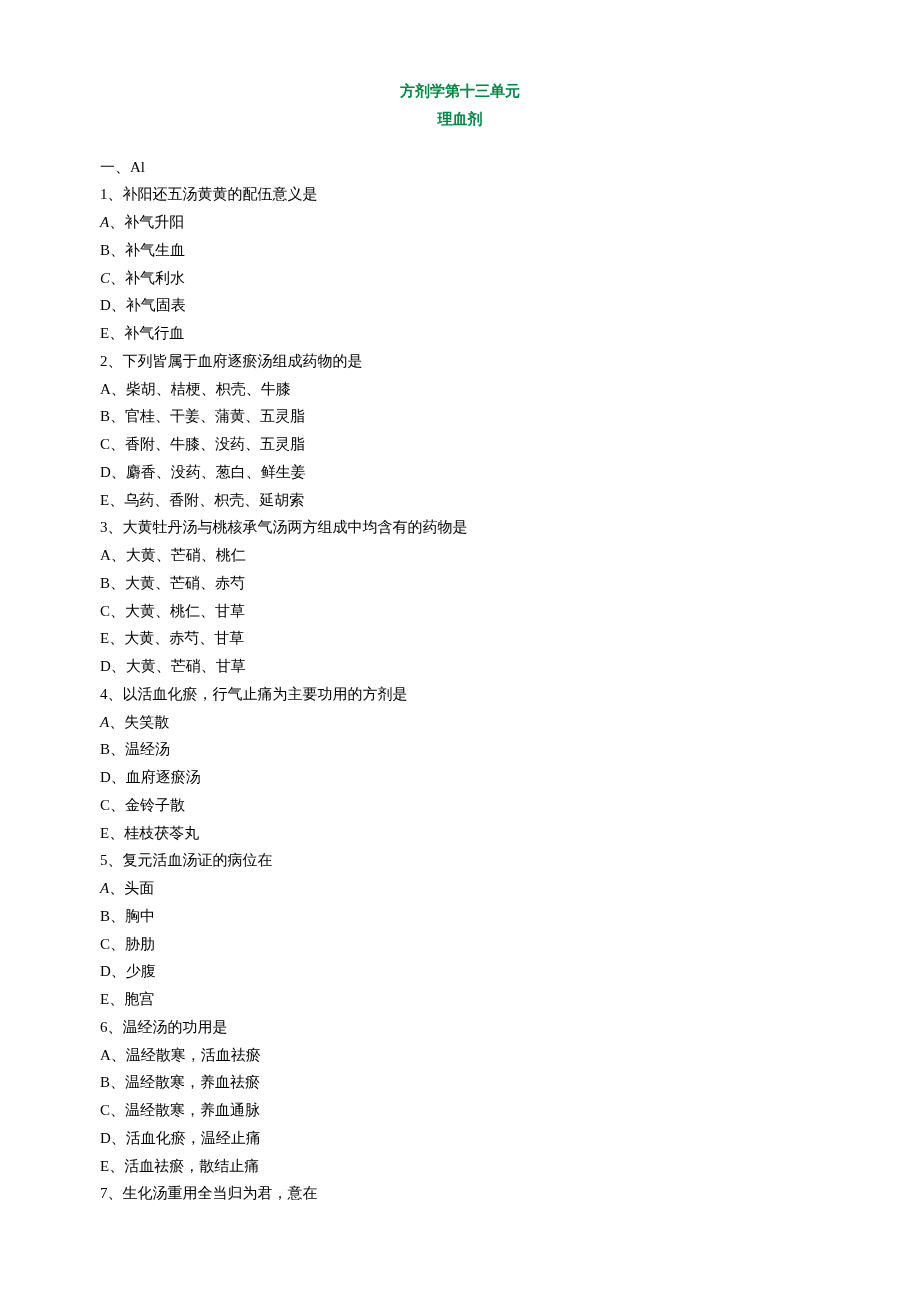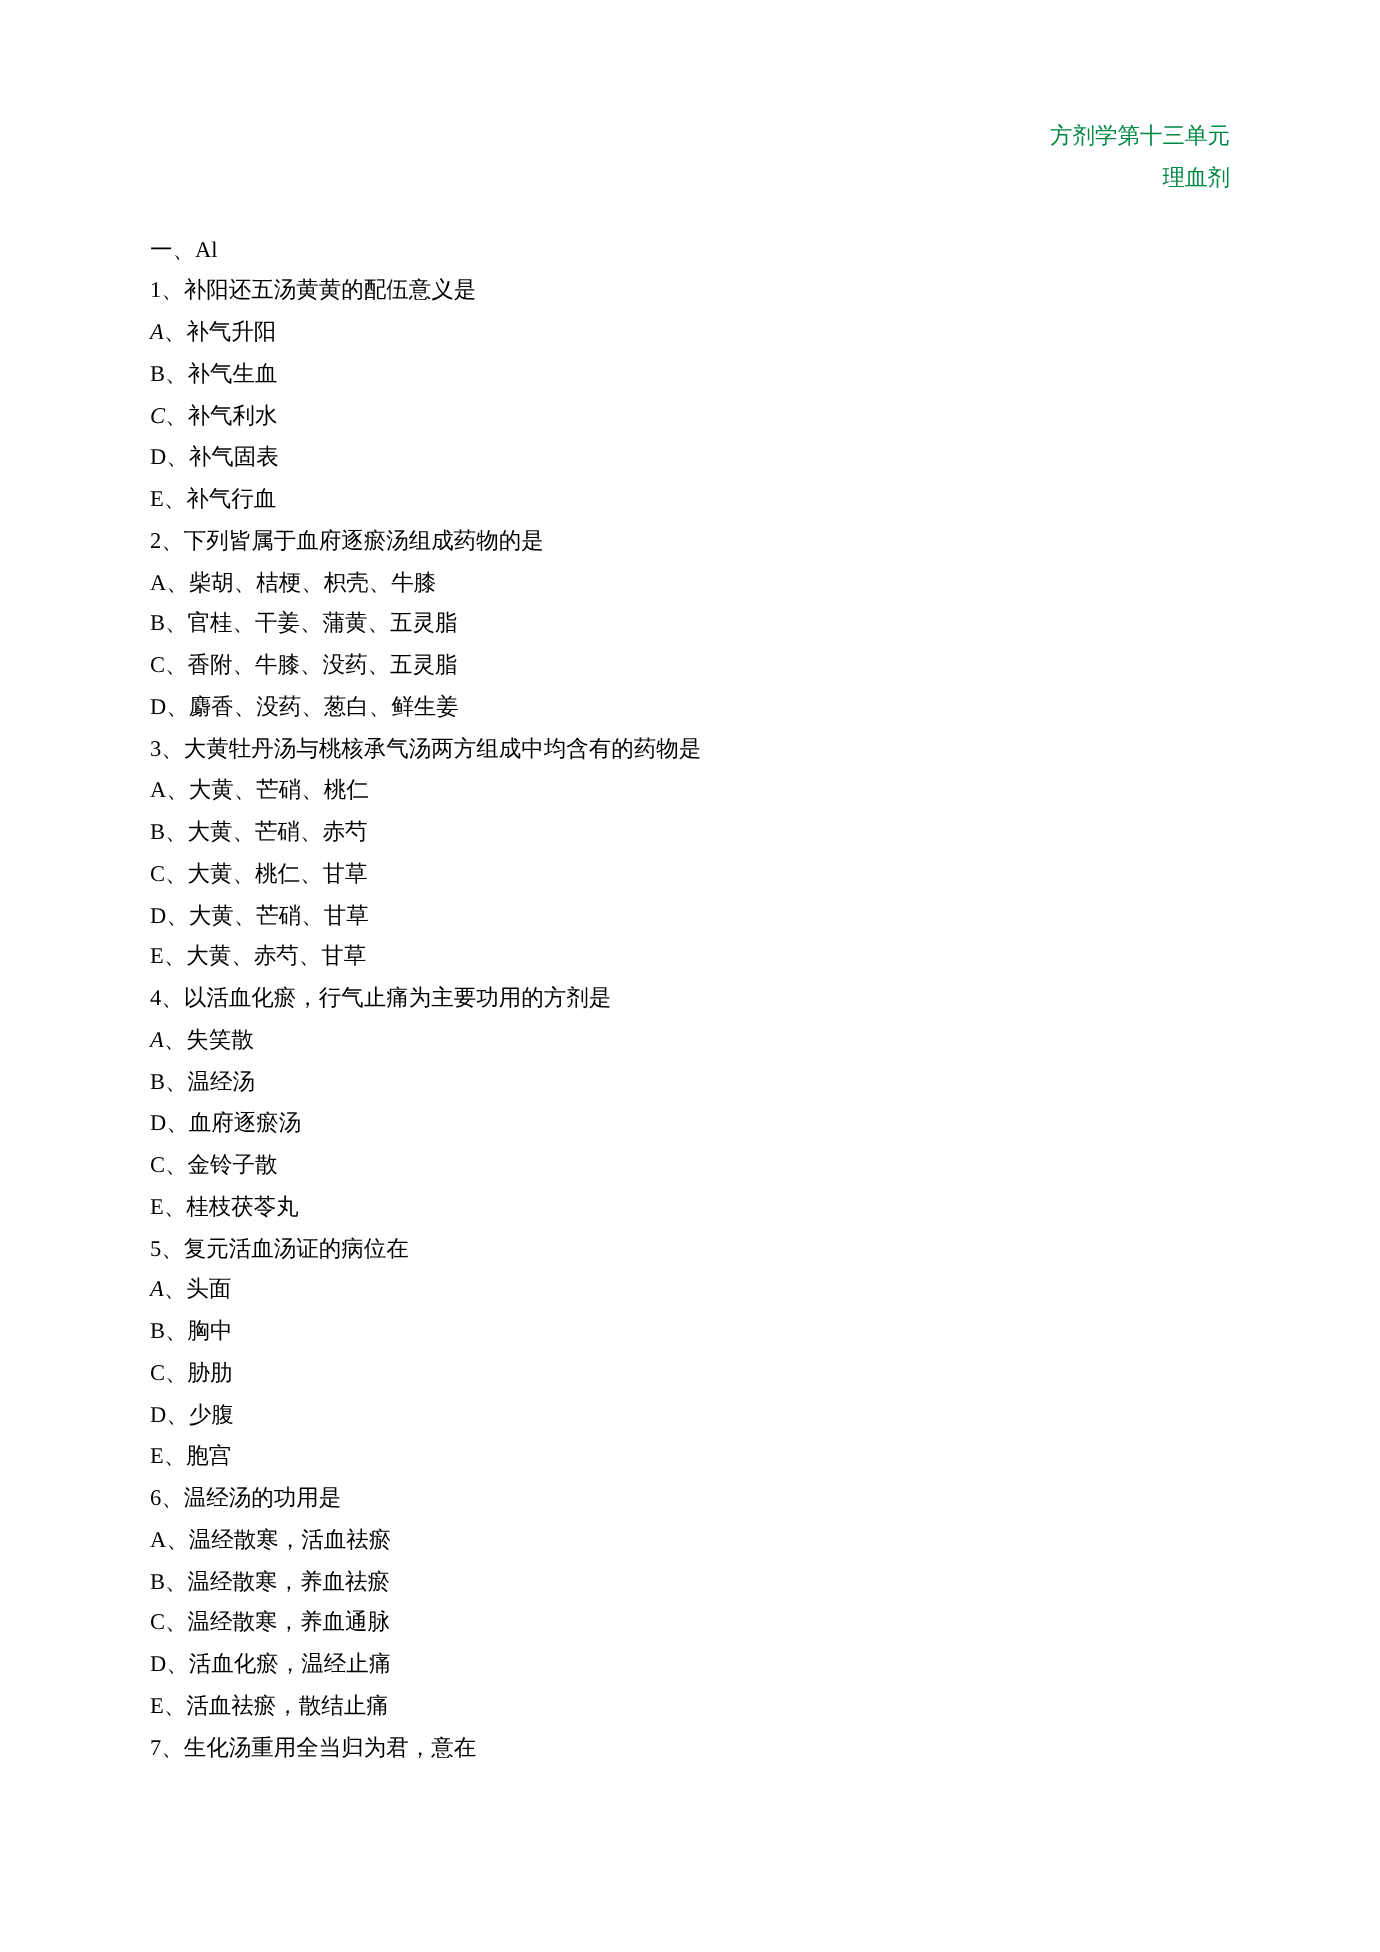--- a/index.html
+++ b/index.html
@@ -10,23 +10,23 @@
     body {
       background: #ffffff;
       font-family: "SimSun", "宋体", serif;
       font-size: 15px;
       color: #000000;
       line-height: 1.85;
       padding: 78px 100px 60px 100px;
       width: 920px;
     }
     .title-block {
-      text-align: right;
+      text-align: center;
       color: #008844;
-      font-weight: normal;
+      font-weight: bold;
       margin-bottom: 8px;
     }
     .title-line {
       display: block;
     }
     .section-heading {
       margin-top: 20px;
     }
     .question-stem {
       margin-top: 0;
@@ -55,26 +55,27 @@
     <div class="choice"><span class="latin">A</span>、<span>补气升阳</span></div>
     <div class="choice"><span>B</span>、<span>补气生血</span></div>
     <div class="choice"><span class="latin">C</span>、<span>补气利水</span></div>
     <div class="choice"><span>D</span>、<span>补气固表</span></div>
     <div class="choice"><span>E</span>、<span>补气行血</span></div>
     <div class="question-stem">2、下列皆属于血府逐瘀汤组成药物的是</div>
     <div class="choice"><span>A</span>、<span>柴胡、桔梗、枳壳、牛膝</span></div>
     <div class="choice"><span>B</span>、<span>官桂、干姜、蒲黄、五灵脂</span></div>
     <div class="choice"><span>C</span>、<span>香附、牛膝、没药、五灵脂</span></div>
     <div class="choice"><span>D</span>、<span>麝香、没药、葱白、鲜生姜</span></div>
+    <div class="choice"><span>E</span>、<span>乌药、香附、枳壳、延胡索</span></div>
     <div class="question-stem">3、大黄牡丹汤与桃核承气汤两方组成中均含有的药物是</div>
     <div class="choice"><span>A</span>、<span>大黄、芒硝、桃仁</span></div>
     <div class="choice"><span>B</span>、<span>大黄、芒硝、赤芍</span></div>
     <div class="choice"><span>C</span>、<span>大黄、桃仁、甘草</span></div>
+    <div class="choice"><span>E</span>、<span>大黄、赤芍、甘草</span></div>
     <div class="choice"><span>D</span>、<span>大黄、芒硝、甘草</span></div>
-    <div class="choice"><span>E</span>、<span>大黄、赤芍、甘草</span></div>
     <div class="question-stem">4、以活血化瘀，行气止痛为主要功用的方剂是</div>
     <div class="choice"><span class="latin">A</span>、<span>失笑散</span></div>
     <div class="choice"><span>B</span>、<span>温经汤</span></div>
     <div class="choice"><span>D</span>、<span>血府逐瘀汤</span></div>
     <div class="choice"><span>C</span>、<span>金铃子散</span></div>
     <div class="choice"><span>E</span>、<span>桂枝茯苓丸</span></div>
     <div class="question-stem">5、复元活血汤证的病位在</div>
     <div class="choice"><span class="latin">A</span>、<span>头面</span></div>
     <div class="choice"><span>B</span>、<span>胸中</span></div>
     <div class="choice"><span>C</span>、<span>胁肋</span></div>

